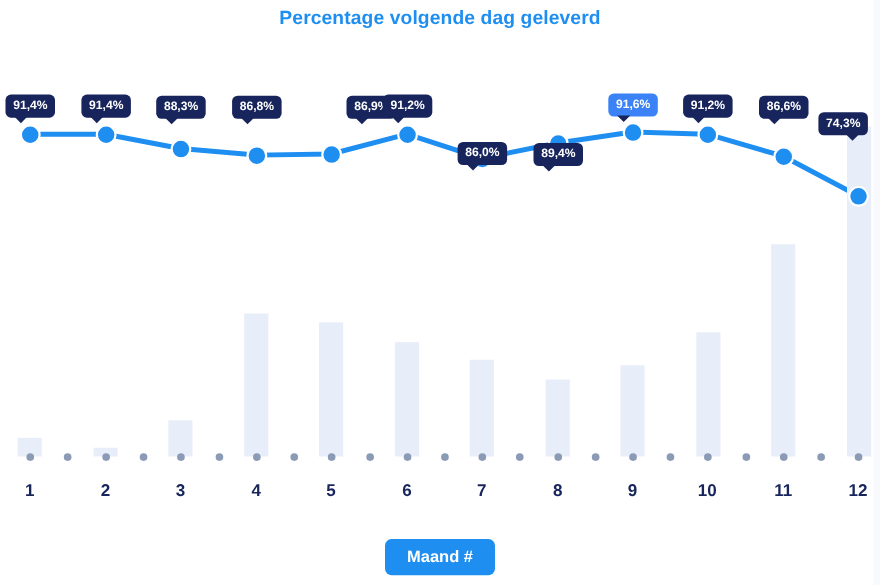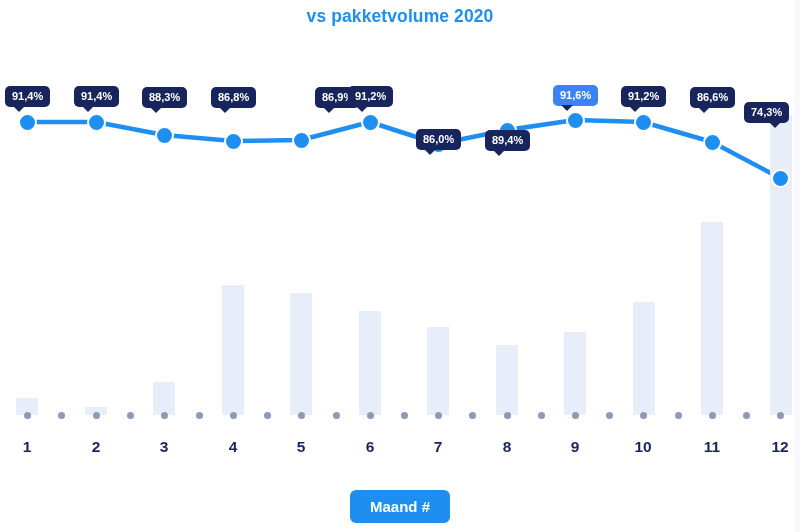--- a/index.html
+++ b/index.html
@@ -144,21 +144,21 @@
     height: 532px;
     background: #f7f9fc;
   }
 </style>
 </head>
 <body>
 
 <div id="chart-root">
 
   <div class="title-block">
-    <span class="title-line">vs pakketvolume 2020</span>
+    <span class="title-line">Percentage volgende dag geleverd</span>
   </div>
 
   <div class="plot" id="plot">
     <svg class="line-svg" id="line-svg" viewBox="0 0 800 375" preserveAspectRatio="none">
         <polyline points="27,62 96,62 164,75 233,81 301,80 370,62 438,84 507,70 575,60 643,62 712,82 780,118" fill="none" stroke="#1f8ef1" stroke-width="4.5" stroke-linejoin="round" stroke-linecap="round"></polyline>
       </svg>
   <div class="bar" style="left: 16px; height: 17px; bottom: 20px; background: rgb(232, 238, 249);"></div>
       <div class="bar" style="left: 85px; height: 8px; bottom: 20px; background: rgb(232, 238, 249);"></div>
       <div class="bar" style="left: 153px; height: 33px; bottom: 20px; background: rgb(232, 238, 249);"></div>
       <div class="bar" style="left: 222px; height: 130px; bottom: 20px; background: rgb(232, 238, 249);"></div>

